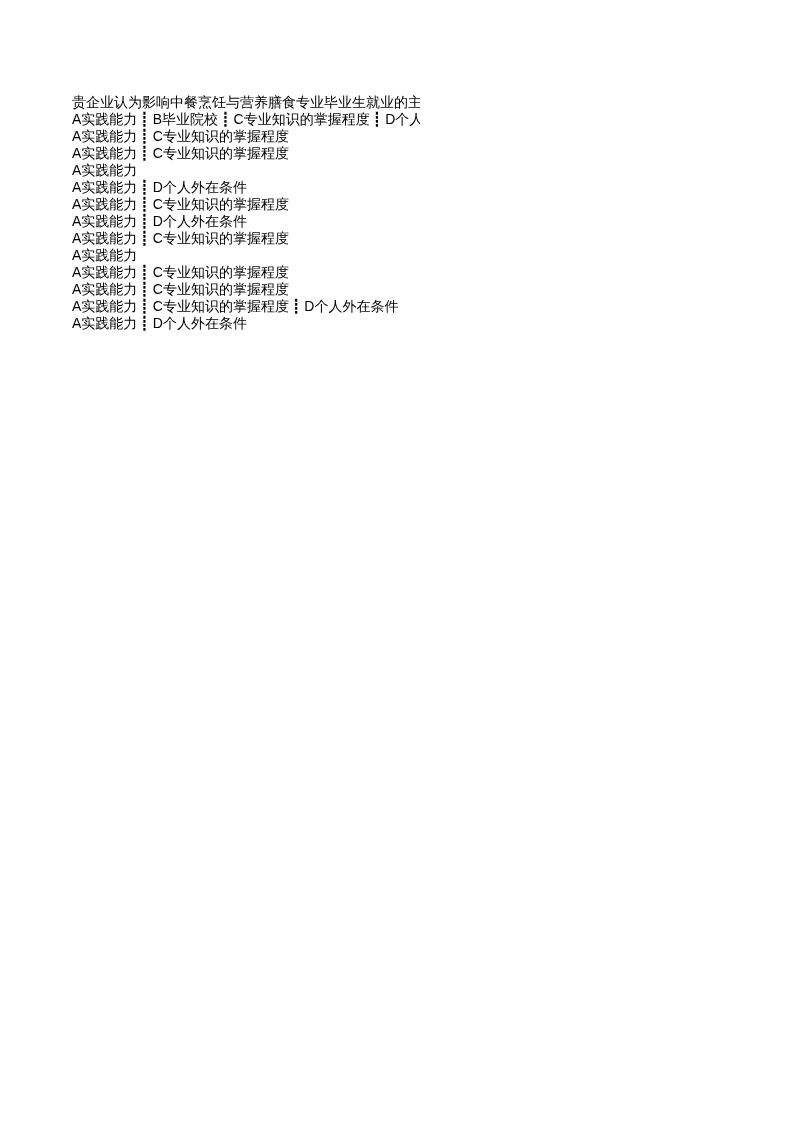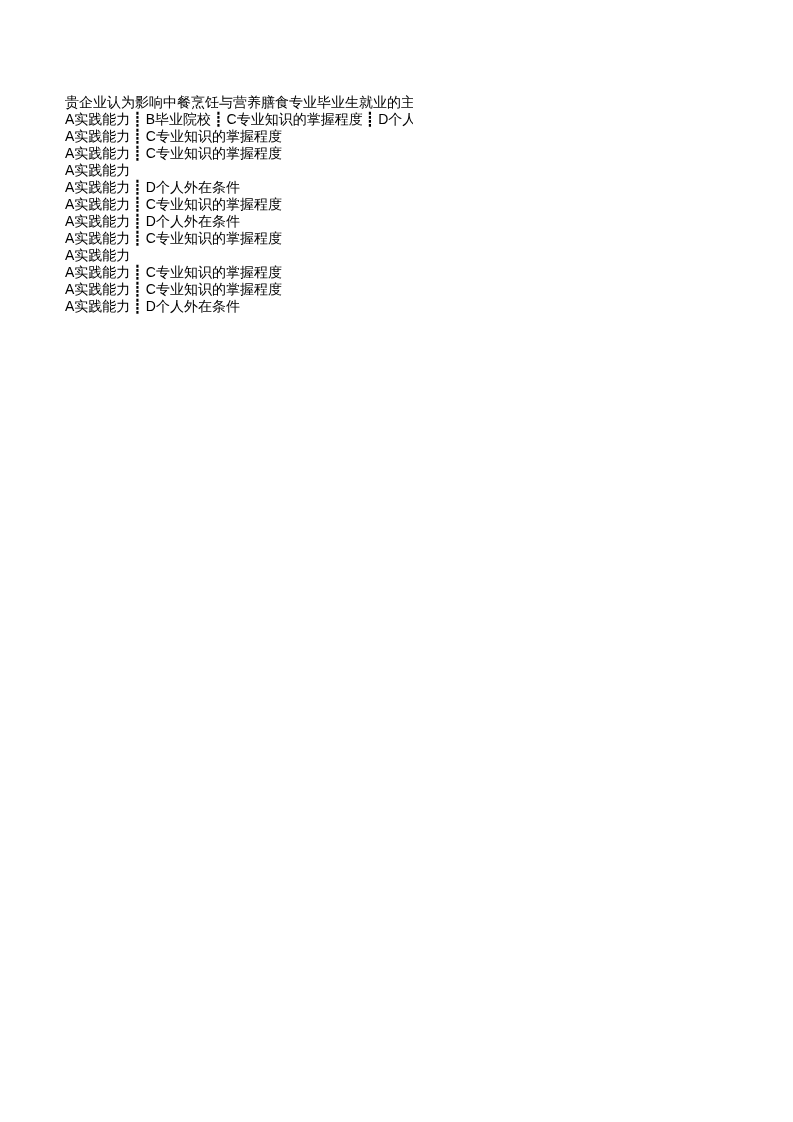--- a/index.html
+++ b/index.html
@@ -11,21 +11,21 @@
     position: relative;
     width: 793px;
     height: 1122px;
     background: #ffffff;
     overflow: hidden;
     font-family: "Liberation Sans", "DejaVu Sans", sans-serif;
     color: #000000;
   }
   .content {
     position: absolute;
-    left: 65px;
+    left: 72px;
     top: 94px;
     width: 348px;          
     overflow: hidden;
     white-space: nowrap;
     font-size: 14px;
     line-height: 17px;
   }
   .line {
     height: 17px;
     white-space: nowrap;
@@ -47,16 +47,17 @@
         <div class="line"><span>A实践能力</span><span class="sep">┋</span><span>C专业知识的掌握程度</span></div>
         <div class="line"><span>A实践能力</span><span class="sep">┋</span><span>C专业知识的掌握程度</span></div>
         <div class="line"><span>A实践能力</span></div>
         <div class="line"><span>A实践能力</span><span class="sep">┋</span><span>D个人外在条件</span></div>
         <div class="line"><span>A实践能力</span><span class="sep">┋</span><span>C专业知识的掌握程度</span></div>
         <div class="line"><span>A实践能力</span><span class="sep">┋</span><span>D个人外在条件</span></div>
         <div class="line"><span>A实践能力</span><span class="sep">┋</span><span>C专业知识的掌握程度</span></div>
         <div class="line"><span>A实践能力</span></div>
         <div class="line"><span>A实践能力</span><span class="sep">┋</span><span>C专业知识的掌握程度</span></div>
         <div class="line"><span>A实践能力</span><span class="sep">┋</span><span>C专业知识的掌握程度</span></div>
+        <div class="line"><span>A实践能力</span><span class="sep">┋</span><span>C专业知识的掌握程度</span><span class="sep">┋</span><span>D个人外在条件</span></div>
         <div class="line"><span>A实践能力</span><span class="sep">┋</span><span>D个人外在条件</span></div>
       </div>
   </div>
 </div>
 
 </body></html>

